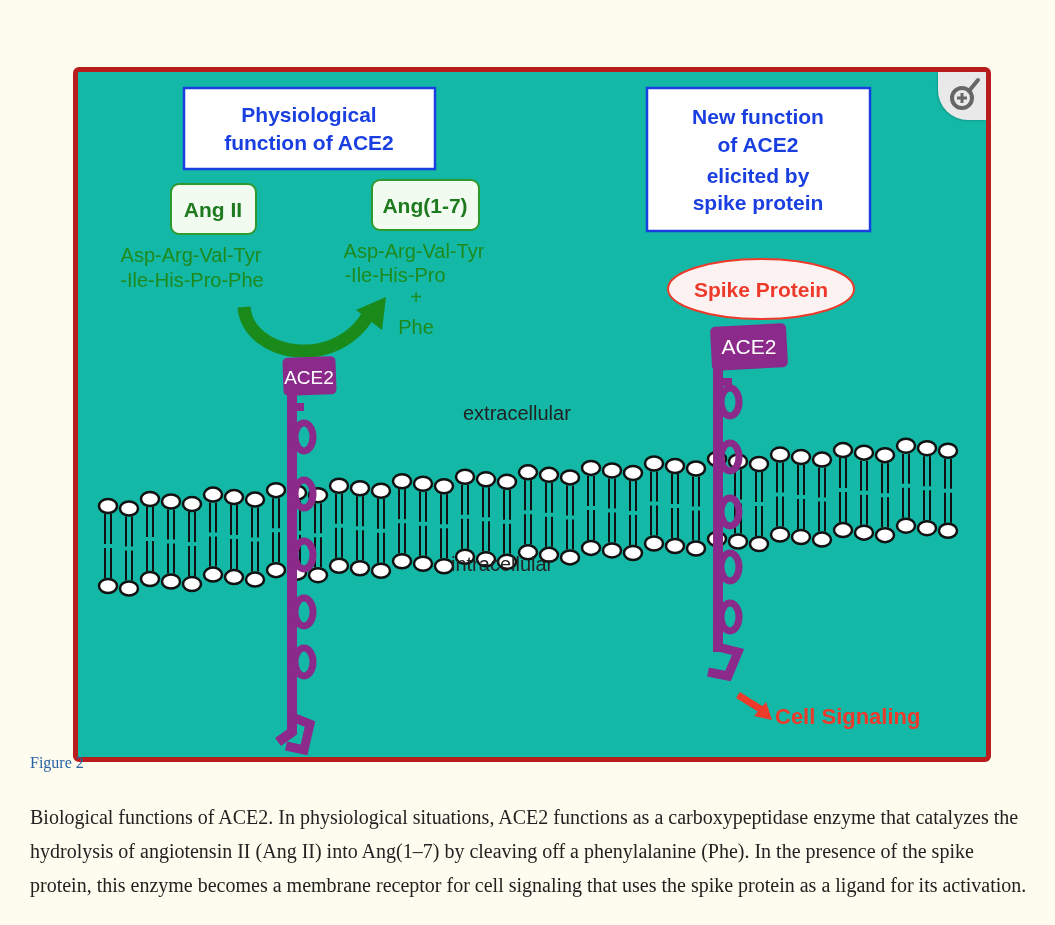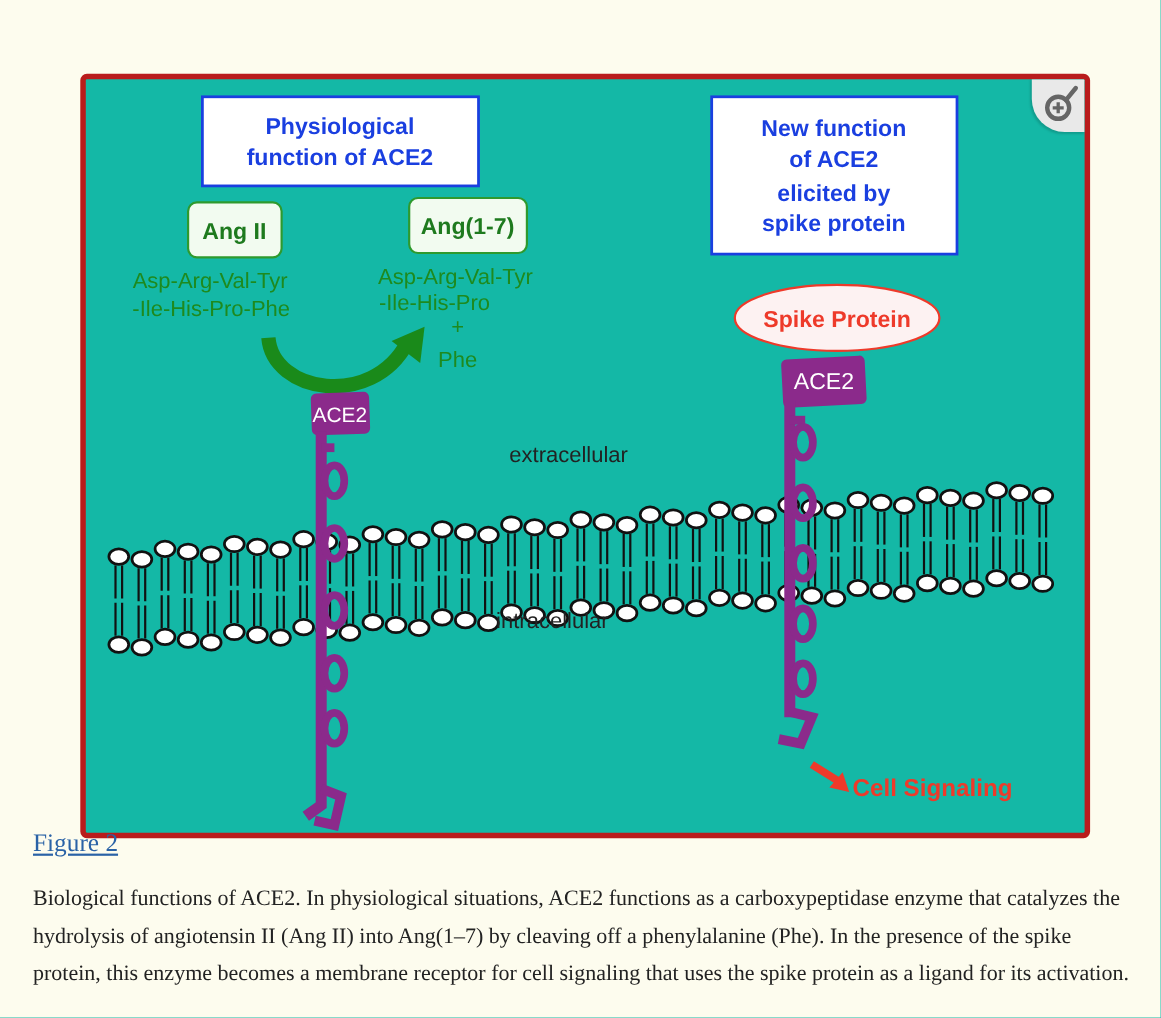--- a/index.html
+++ b/index.html
@@ -16,21 +16,21 @@
     margin-top: 32px;
   }
   .figure-card svg { position: absolute; left: 0; top: 0; }
   .zoom-btn {
     position: absolute; right: 0; top: 0; width: 48px; height: 48px;
     background: #e9e9e9; border-bottom-left-radius: 30px;
     box-shadow: -1px 1px 2px rgba(0,0,0,0.15);
   }
   .fig-link {
     position: absolute; left: 30px; top: 754px;
-    font-size: 23px; color: #2a62a6; text-decoration: underline; cursor: pointer;
+    font-size: 16px; color: #2a62a6; cursor: pointer;
   }
   .caption {
     position: absolute; left: 30px; top: 800px; width: 1010px;
     font-size: 20px; line-height: 34px; color: #222222;
   }
   .sans { font-family: "Liberation Sans", sans-serif; }
 </style>
 </head>
 <body>
 

